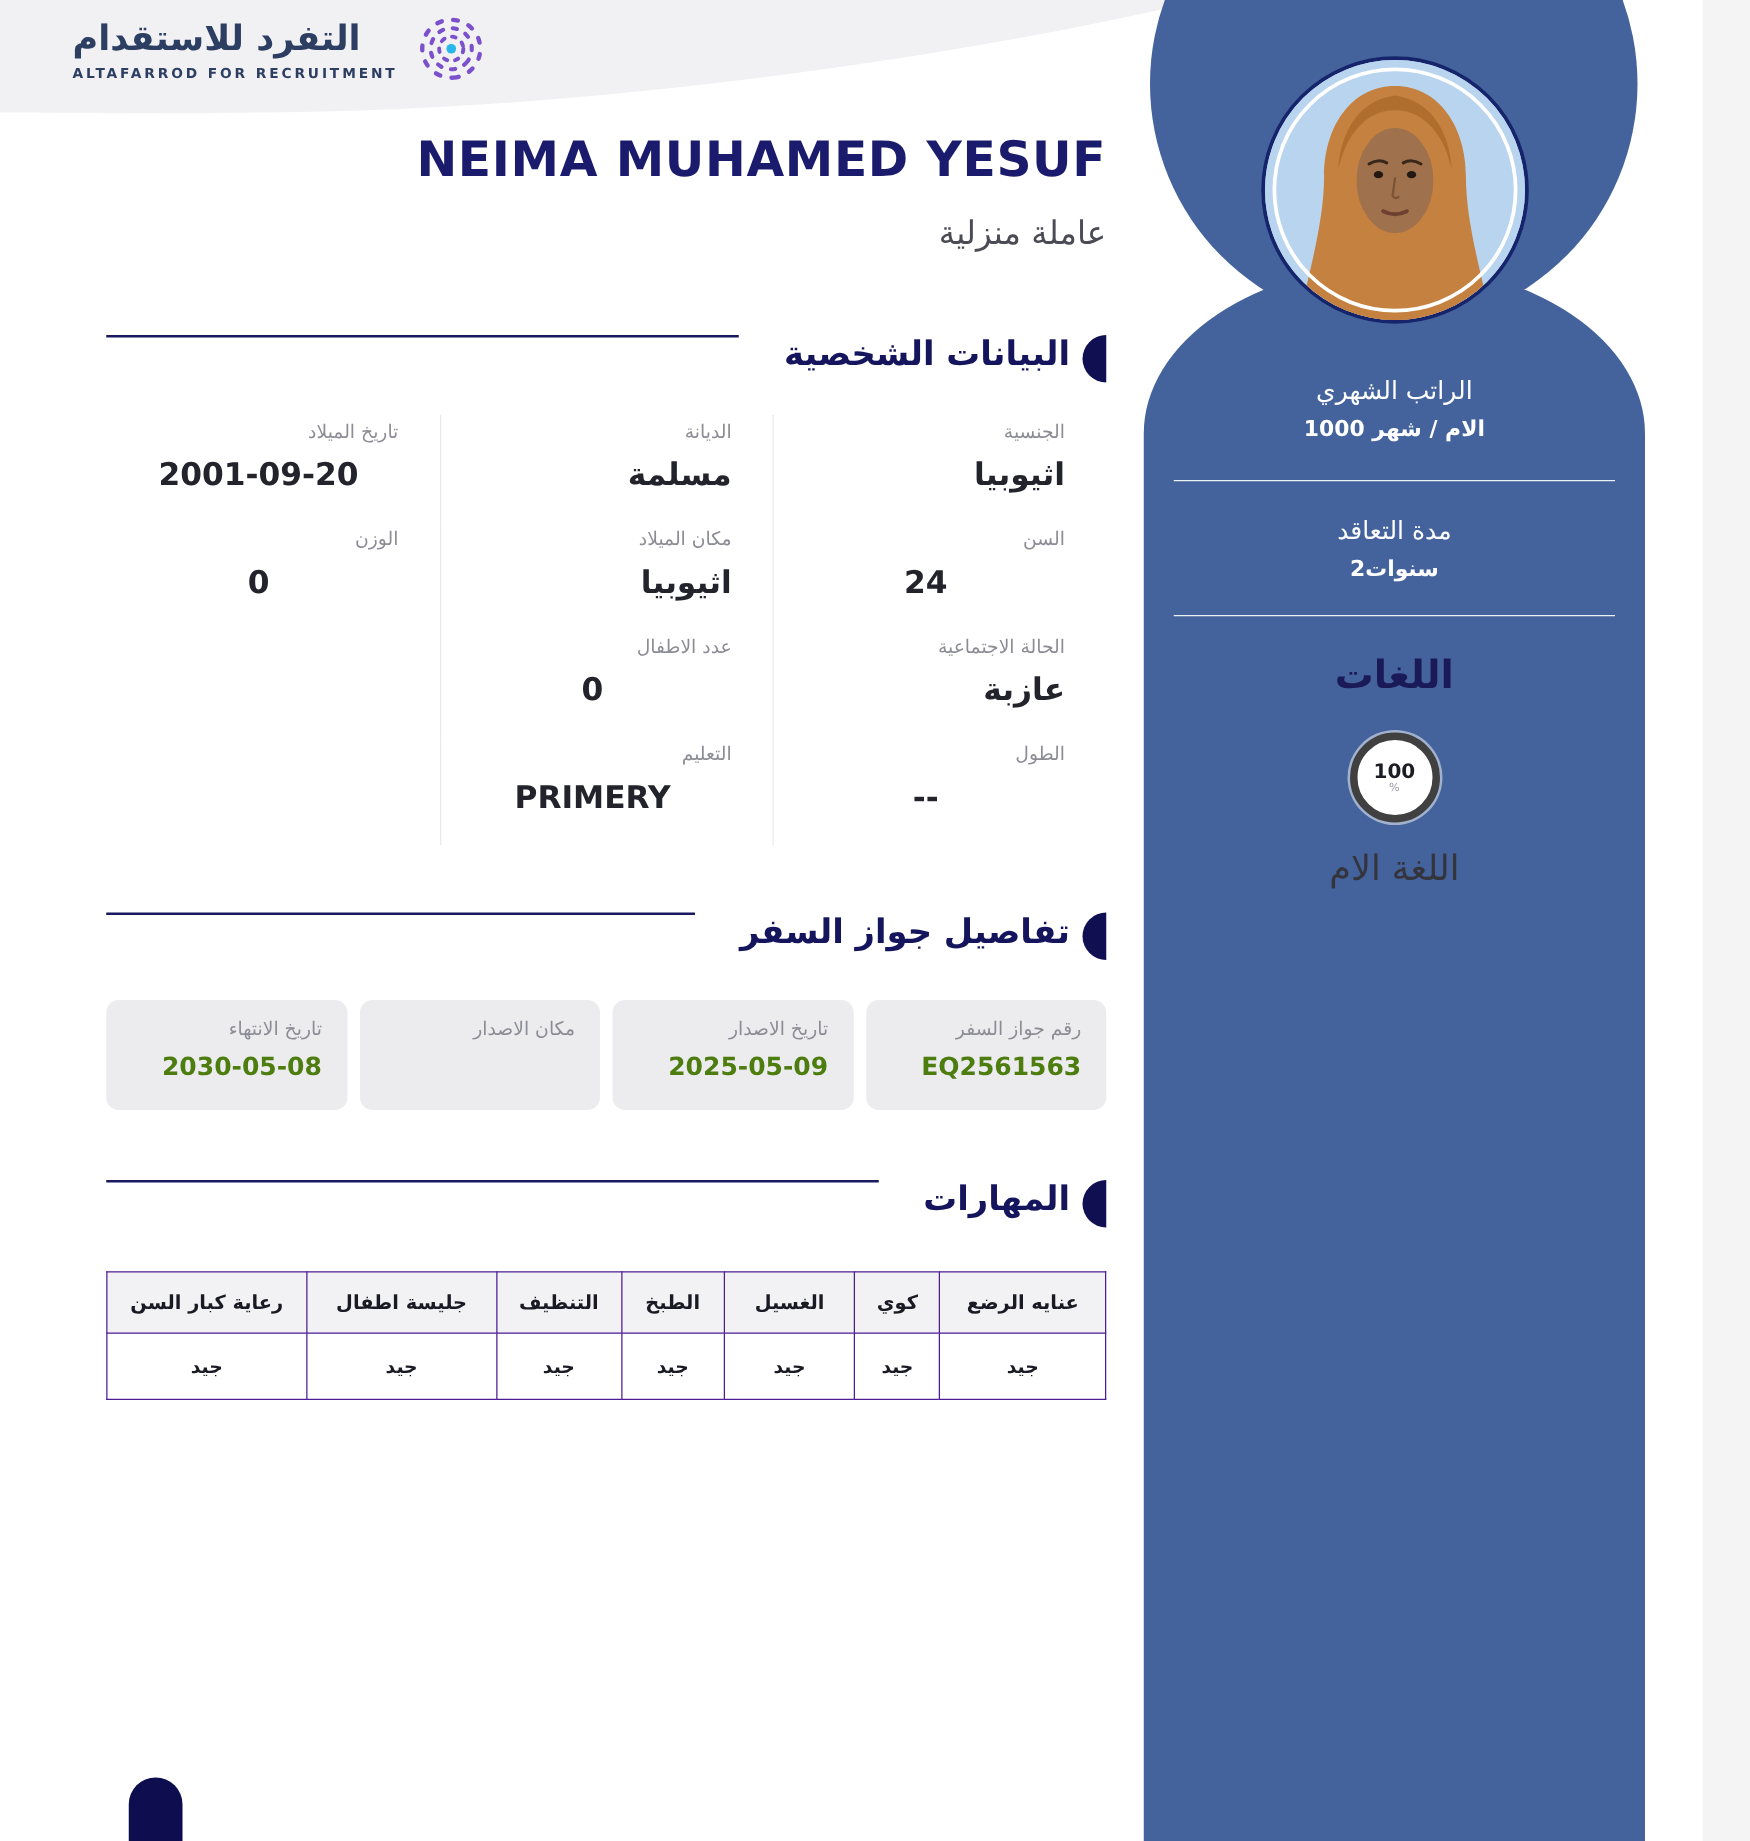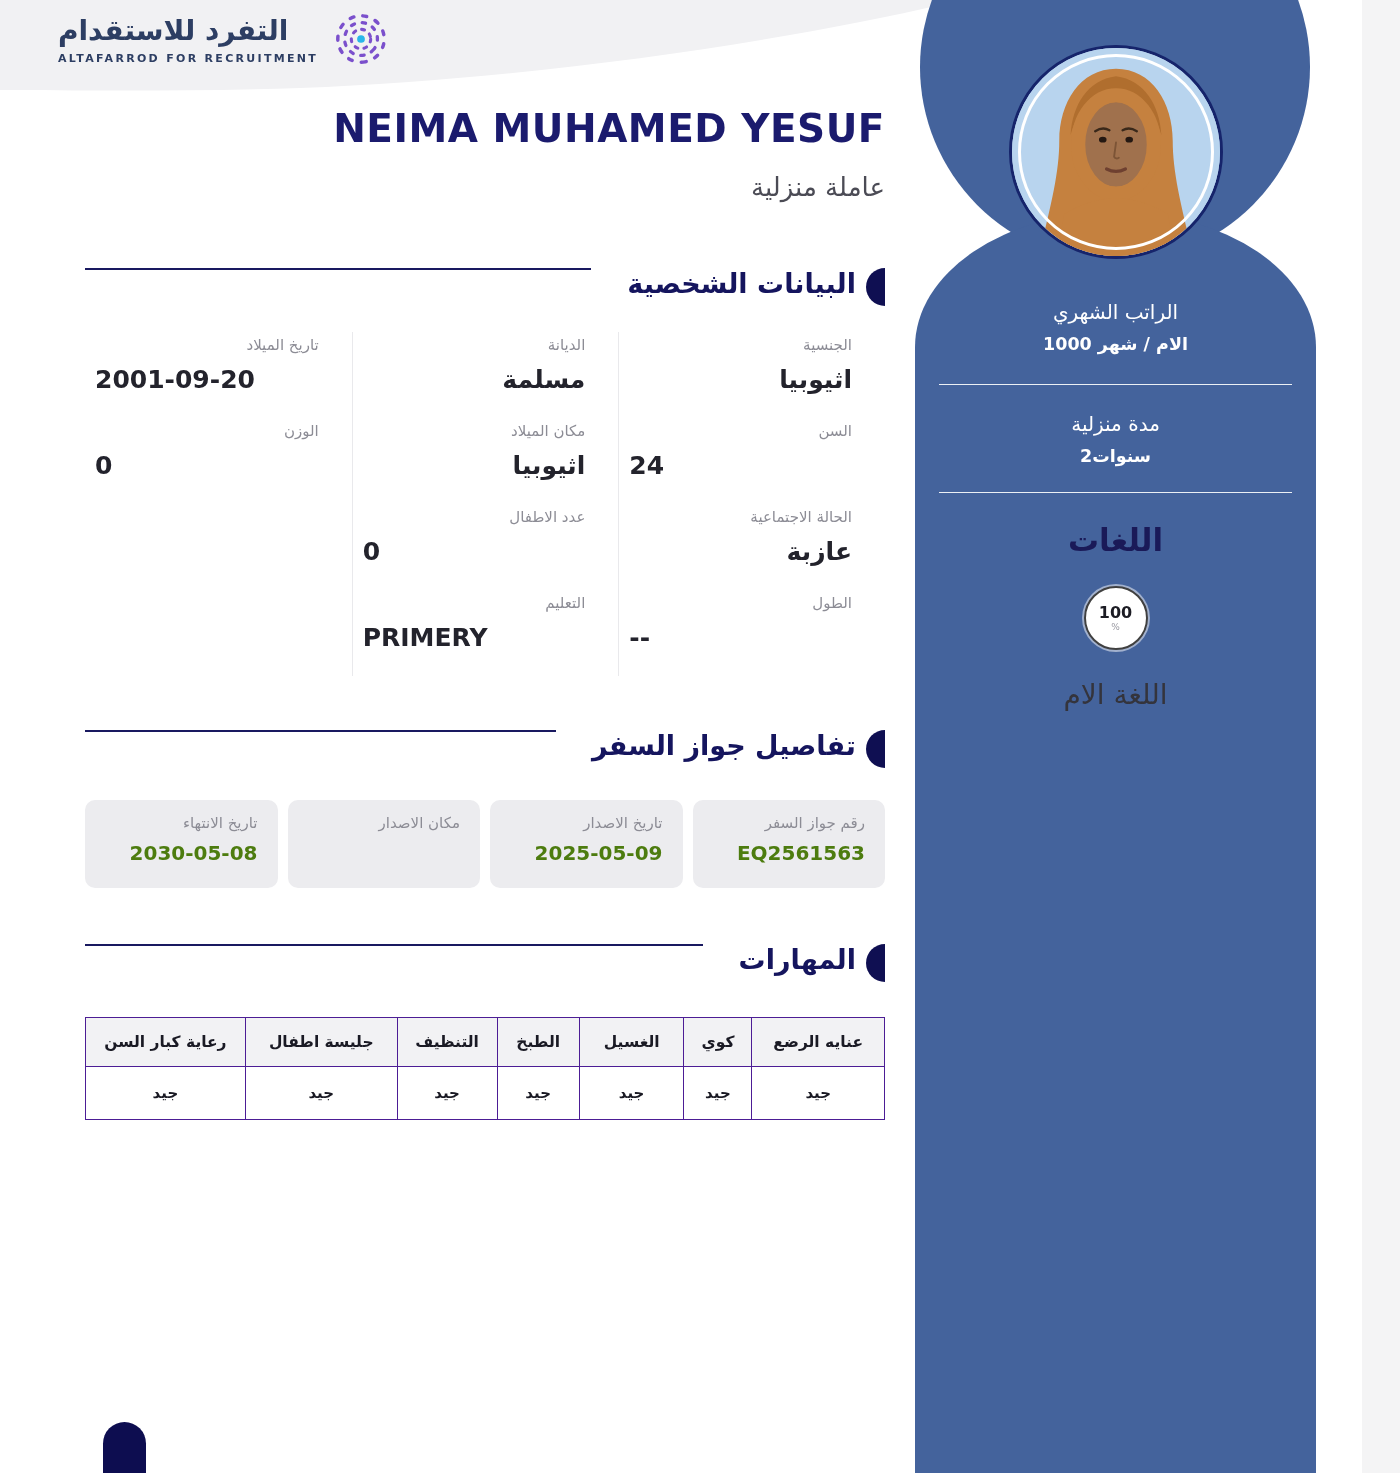--- a/index.html
+++ b/index.html
@@ -31,21 +31,21 @@
   .sec-title{font-size:27px;font-weight:700;color:#15155e;white-space:nowrap;}
   .sec-line{flex:1;height:0;border-top:2px solid #191960;margin-inline-start:26px;}
 
   
   .pgrid{position:absolute;left:85px;top:332px;width:800px;direction:rtl;
          display:grid;grid-template-columns:1fr 1fr 1fr;}
   .pcell{height:86px;padding:4px 33px 0 10px;border-left:1px solid #e9e9ec;box-sizing:border-box;}
   .pcell:nth-child(3n){border-left:none;}
   .plabel{font-size:15px;color:#8c8c95;margin-bottom:11px;}
   .pvalue{font-size:25px;font-weight:700;color:#23232c;}
-  .pvalue.latin{direction:ltr;text-align:left;}
+  .pvalue.latin{direction:ltr;text-align:center;}
 
   
   .cards{position:absolute;left:85px;top:800px;width:800px;display:flex;direction:rtl;gap:10px;}
   .pcard{flex:1;background:#ececef;border-radius:10px;height:88px;padding:14px 20px 0 12px;box-sizing:border-box;}
   .clabel{font-size:15px;color:#8c8c95;}
   .cvalue{font-size:20px;font-weight:700;color:#4d7c0f;margin-top:9px;direction:ltr;text-align:right;}
 
   
   .skills-table{position:absolute;left:85px;top:1017px;width:800px;direction:rtl;
                 border-collapse:collapse;table-layout:fixed;}
@@ -73,21 +73,21 @@
 
   .side-text{position:absolute;left:0;width:100%;text-align:center;color:#ffffff;direction:rtl;}
   .salary-label{top:300px;font-size:20px;}
   .salary-value{top:334px;font-size:17.5px;font-weight:700;direction:ltr;}
   .side-divider{position:absolute;left:24px;width:353px;border-top:1px solid rgba(255,255,255,.9);}
   .div1{top:384px;} .div2{top:492px;}
   .contract-label{top:412px;font-size:20px;}
   .contract-value{top:446px;font-size:17.5px;font-weight:700;direction:ltr;}
   .langs-title{top:522px;font-size:31px;font-weight:700;color:#1a1a58;}
   .lang-circle{position:absolute;left:50%;top:586px;transform:translateX(-50%);
-               width:60px;height:60px;background:#ffffff;border:2px solid #404040;border-radius:50%;
+               width:60px;height:60px;background:#ffffff;border:6px solid #404040;border-radius:50%;
                box-shadow:0 0 0 2px rgba(255,255,255,.5);display:flex;flex-direction:column;
                align-items:center;justify-content:center;}
   .lang-pct{font-size:16px;font-weight:700;color:#1c1c24;line-height:1;}
   .lang-pct-unit{font-size:9px;color:#9a9aa2;line-height:1;margin-top:2px;}
   .lang-name{top:678px;font-size:28px;color:#34343c;}
 </style>
 </head>
 <body>
 
 <div id="app">
@@ -260,21 +260,21 @@
         <ellipse cx="124" cy="97" rx="4" ry="3" fill="#241812"></ellipse>
         <path d="M110,100 L108,115 Q110,118 113,116" stroke="#7c5436" stroke-width="2" fill="none" stroke-linecap="round"></path>
         <path d="M100,128 Q110,133 120,128" stroke="#6e4030" stroke-width="3.4" fill="none" stroke-linecap="round"></path>
       </svg>
     </div>
     <div class="photo-ring"></div>
 
     <div class="side-text salary-label">الراتب الشهري</div>
     <div class="side-text salary-value">1000 الام / شهر</div>
     <div class="side-divider div1"></div>
-    <div class="side-text contract-label">مدة منزلية</div>
+    <div class="side-text contract-label">مدة التعاقد</div>
     <div class="side-text contract-value">2سنوات</div>
     <div class="side-divider div2"></div>
     <div class="side-text langs-title">اللغات</div>
     <div class="lang-circle">
       <div class="lang-pct">100</div>
       <div class="lang-pct-unit">%</div>
     </div>
     <div class="side-text lang-name">اللغة الام</div>
   </aside>
 </div>

